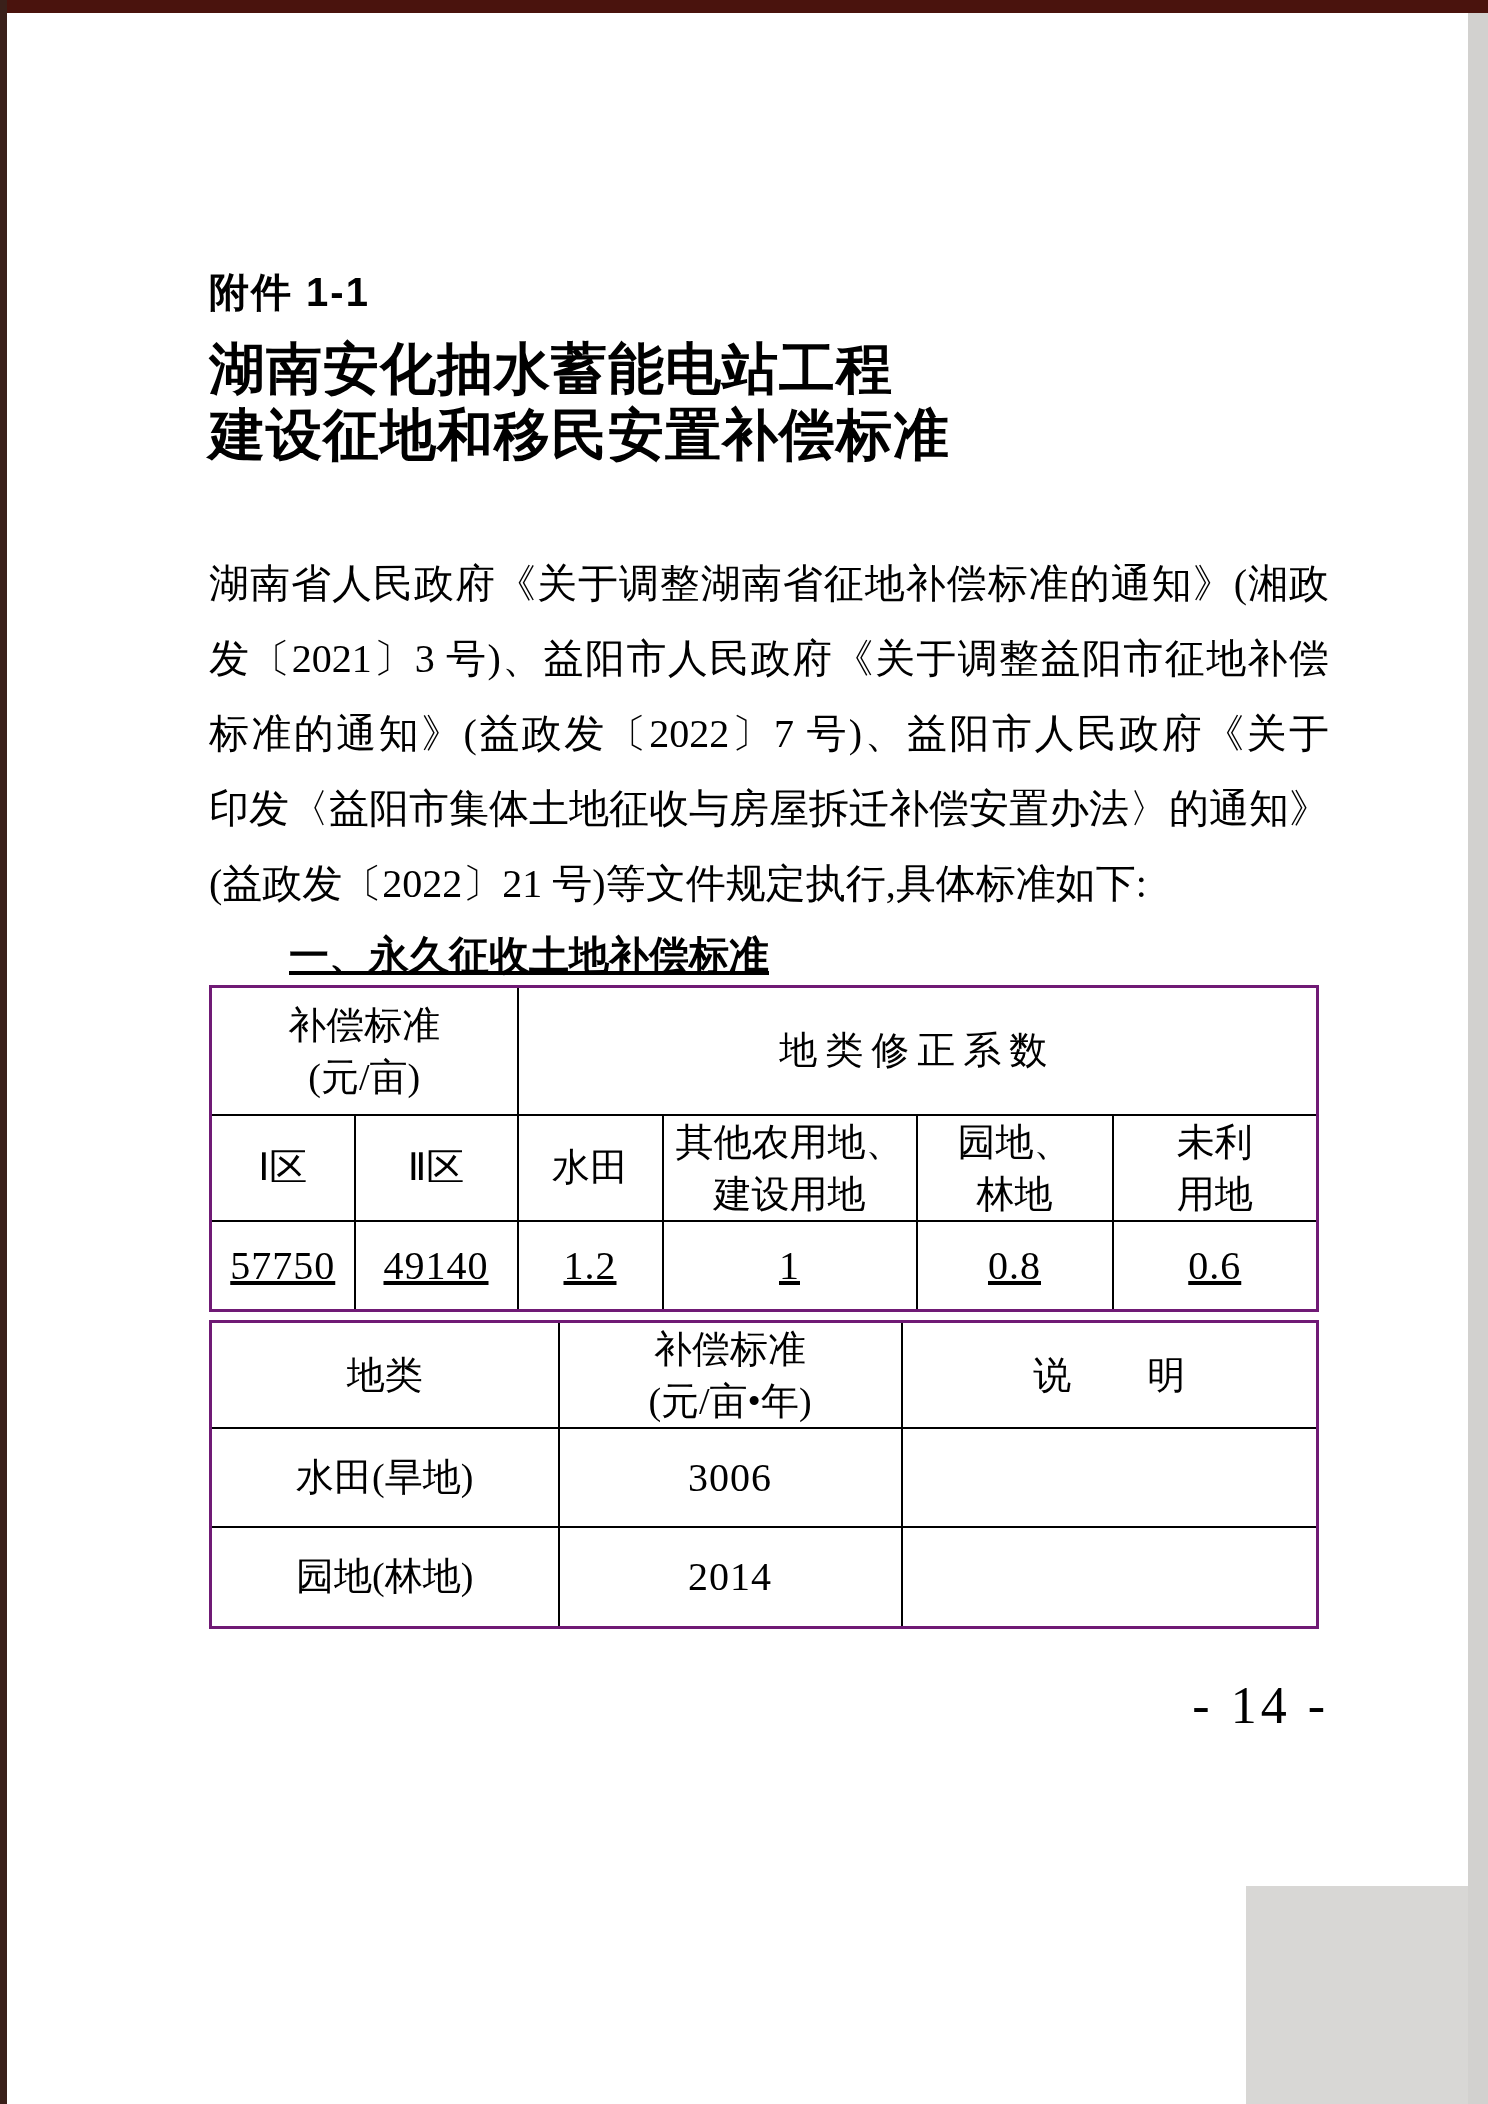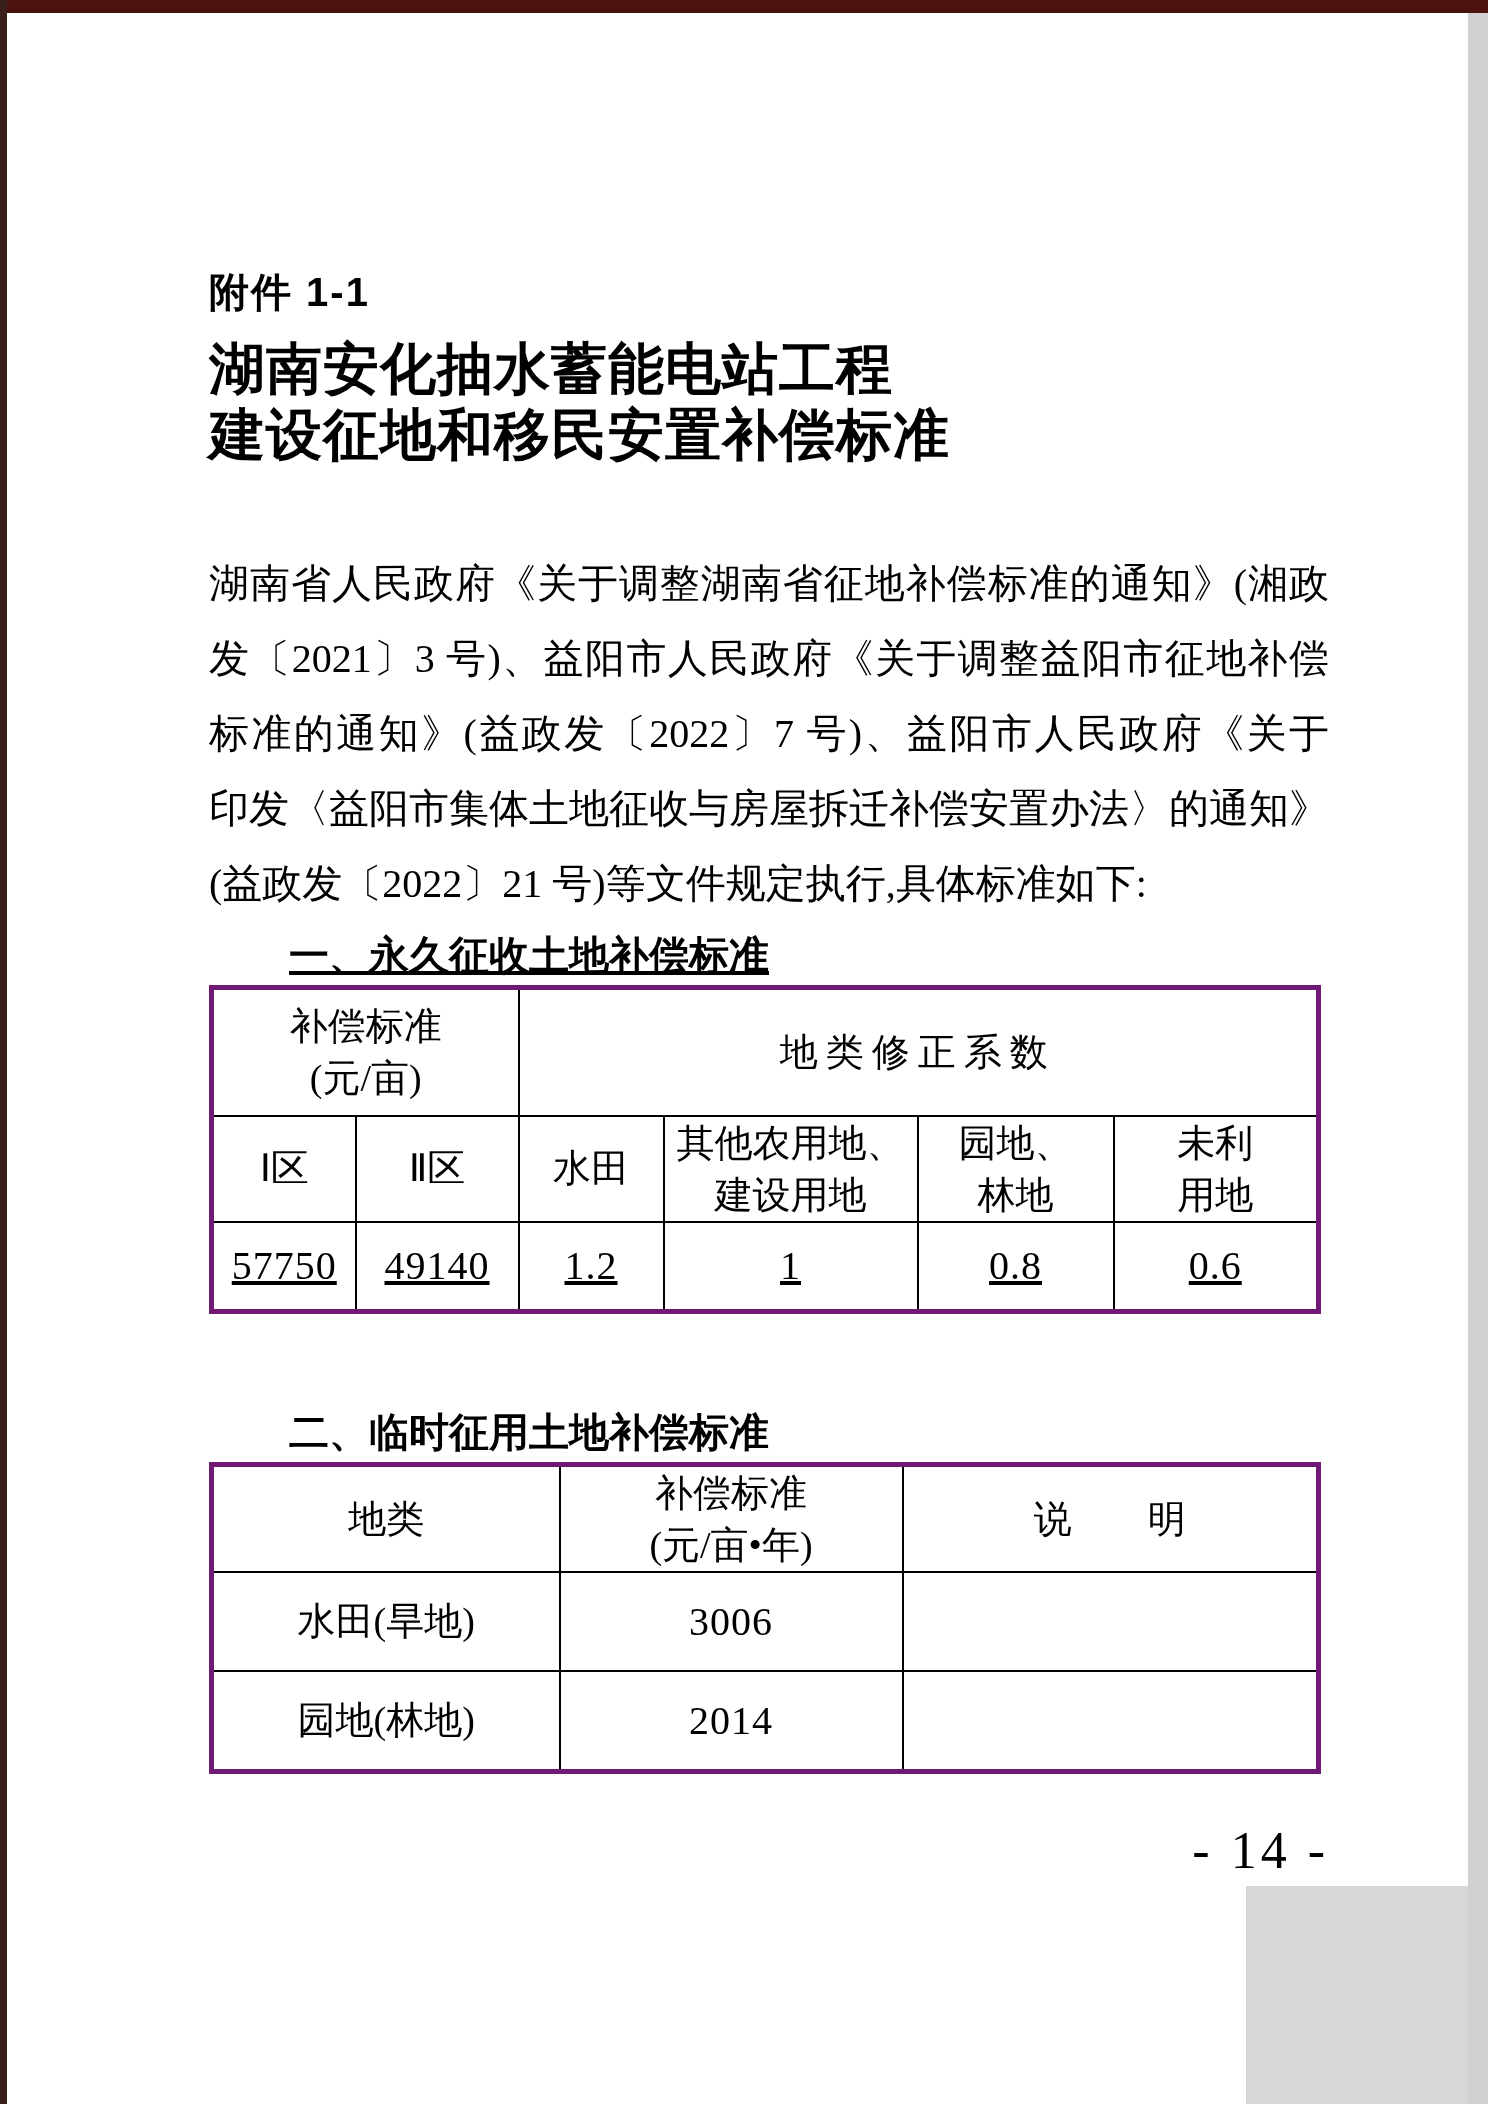--- a/index.html
+++ b/index.html
@@ -62,21 +62,21 @@
     margin-top: 8px;
     width: 1107px;
     font-size: 38px;
   }
   table.doc-table td {
     border: 2px solid #000;
     text-align: center;
     vertical-align: middle;
     padding: 0;
   }
-  table.doc-table { border: 5px solid #701a75; }
+  table.doc-table { border: 3px solid #701a75; }
   .multiline { white-space: pre-line; line-height: 52px; }
   .spread { letter-spacing: 8px; }
   .num { font-size: 40px; letter-spacing: 1px; }
 
   .t1-r1 { height: 128px; }
   .t1-r2 { height: 94px; border-radius: 32px; }
   .t1-r3 { height: 90px; text-decoration: underline; }
   .t2-r0 { height: 98px; }
   .t2-r1 { height: 99px; border-radius: 12px; }
   .t2-r2 { height: 100px; }
@@ -147,21 +147,20 @@
       <td class="num">57750</td>
       <td class="num">49140</td>
       <td class="num">1.2</td>
       <td class="num">1</td>
       <td class="num">0.8</td>
       <td class="num">0.6</td>
     </tr>
   </tbody>
     </table>
 
-  <div class="sec-heading second">二、临时征用土地补偿标准</div>
 
   <table class="doc-table">
     <colgroup>
       <col style="width:348px">
         <col style="width:343px">
         <col style="width:416px">
     </colgroup>
     <tbody>
         <tr class="t2-r0">
       <td>地类</td>

